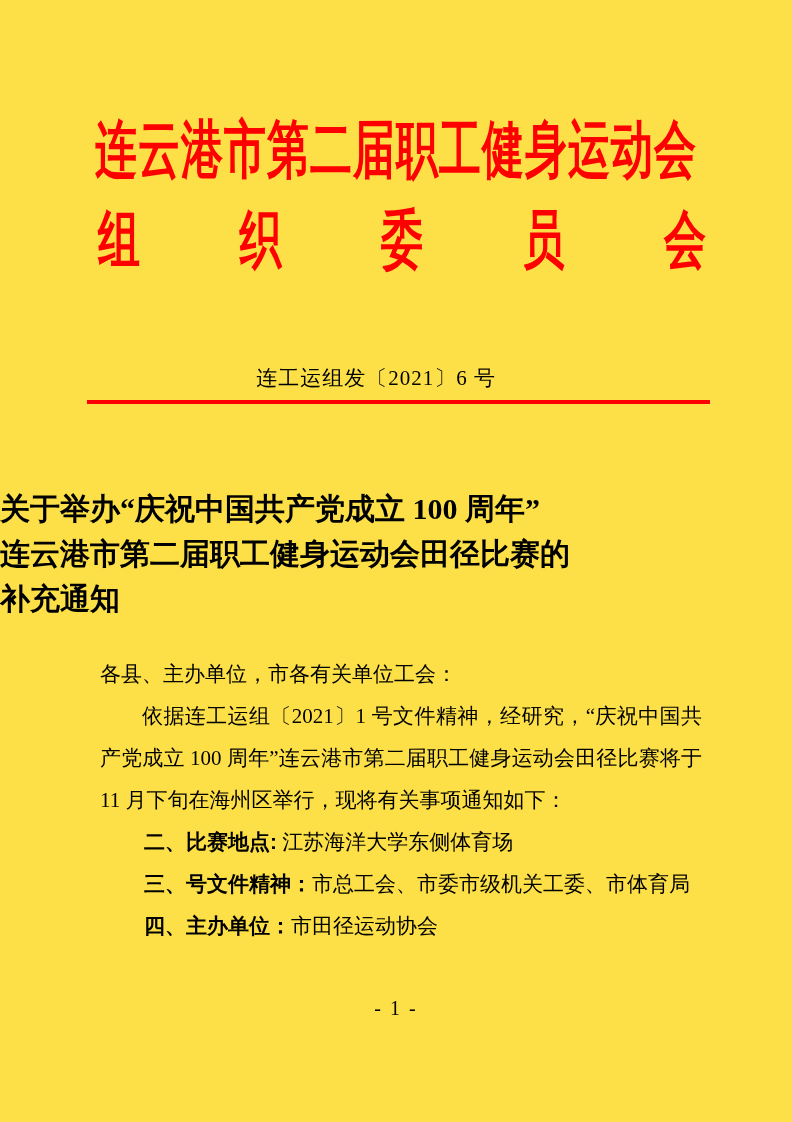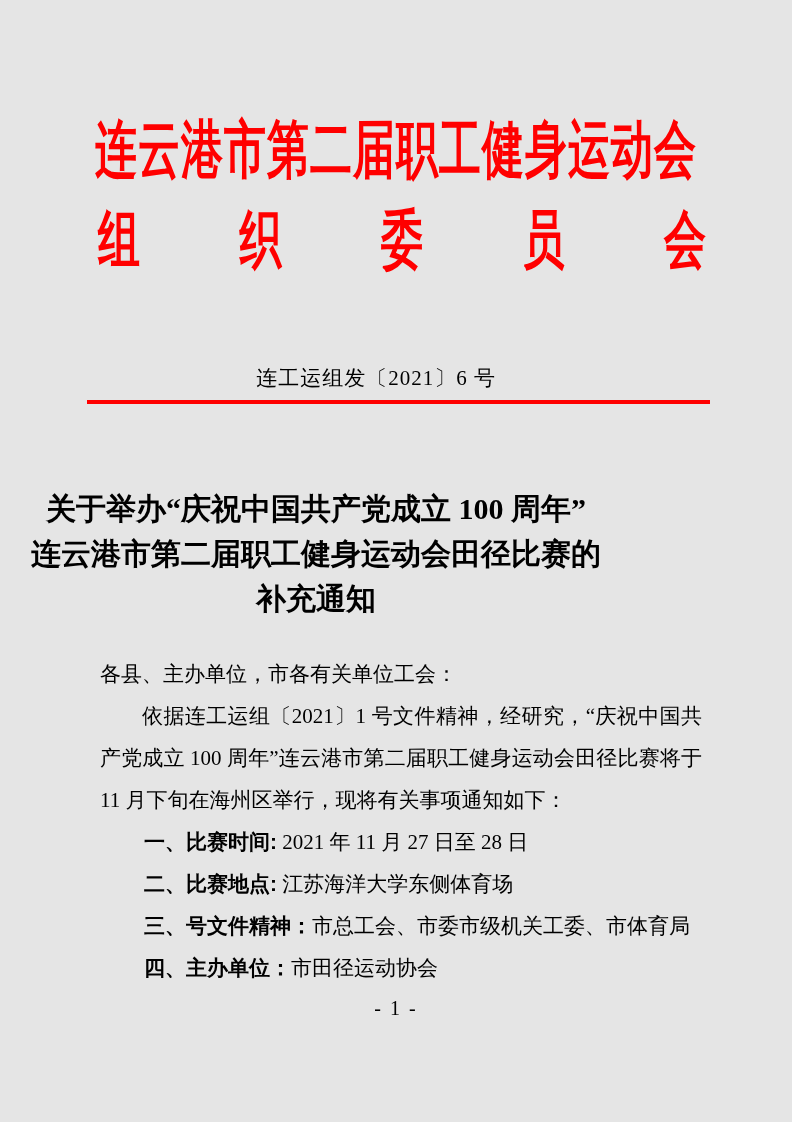--- a/index.html
+++ b/index.html
@@ -6,21 +6,21 @@
   body {
     width: 792px; height: 1122px;
     background: #ffffff;
     position: relative;
     font-family: "Liberation Serif", "DejaVu Serif", serif;
     color: #000000;
     overflow: hidden;
   }
   .page {
     position: absolute; inset: 0;
-    background: #e5e5e5;
+    background: #fde047;
   }
   
   .header-line1 {
     position: absolute; top: 122px; left: 0; width: 792px;
     text-align: center;
     color: #ff0000;
     font-weight: bold;
     font-size: 42px;
     letter-spacing: 1px;
     white-space: nowrap;
@@ -43,21 +43,21 @@
     letter-spacing: 1px;
     transform: translateX(-20px);
   }
   .red-rule {
     position: absolute; top: 400px; left: 87px;
     width: 623px; height: 4px;
     background: #ff0000;
   }
   .doc-title {
     position: absolute; top: 486px; left: 0; width: 632px;
-    text-align: center;
+    text-align: left;
     font-weight: bold;
     font-size: 30px;
     line-height: 45px;
   }
   .body-text {
     position: absolute; top: 653px; left: 100px; width: 602px;
     font-size: 21px;
     line-height: 42px;
     text-align: justify;
   }
@@ -96,23 +96,20 @@
   <div class="doc-title">
     <div>关于举办“庆祝中国共产党成立 100 周年”</div>
     <div>连云港市第二届职工健身运动会田径比赛的</div>
     <div>补充通知</div>
   </div>
 
   <div class="body-text">
     <div class="salutation">各县、主办单位，市各有关单位工会：</div>
     <div class="paragraph">依据连工运组〔2021〕1 号文件精神，经研究，“庆祝中国共产党成立 100 周年”连云港市第二届职工健身运动会田径比赛将于 11 月下旬在海州区举行，现将有关事项通知如下：</div>
     <div class="item">
-      <span class="item-label">一、比赛时间:</span><span> 2021 年 11 月 27 日至 28 日</span>
-    </div>
-    <div class="item">
       <span class="item-label">二、比赛地点:</span><span> 江苏海洋大学东侧体育场</span>
     </div>
     <div class="item">
       <span class="item-label">三、号文件精神：</span><span>市总工会、市委市级机关工委、市体育局</span>
     </div>
     <div class="item">
       <span class="item-label">四、主办单位：</span><span>市田径运动协会</span>
     </div>
   </div>
 

